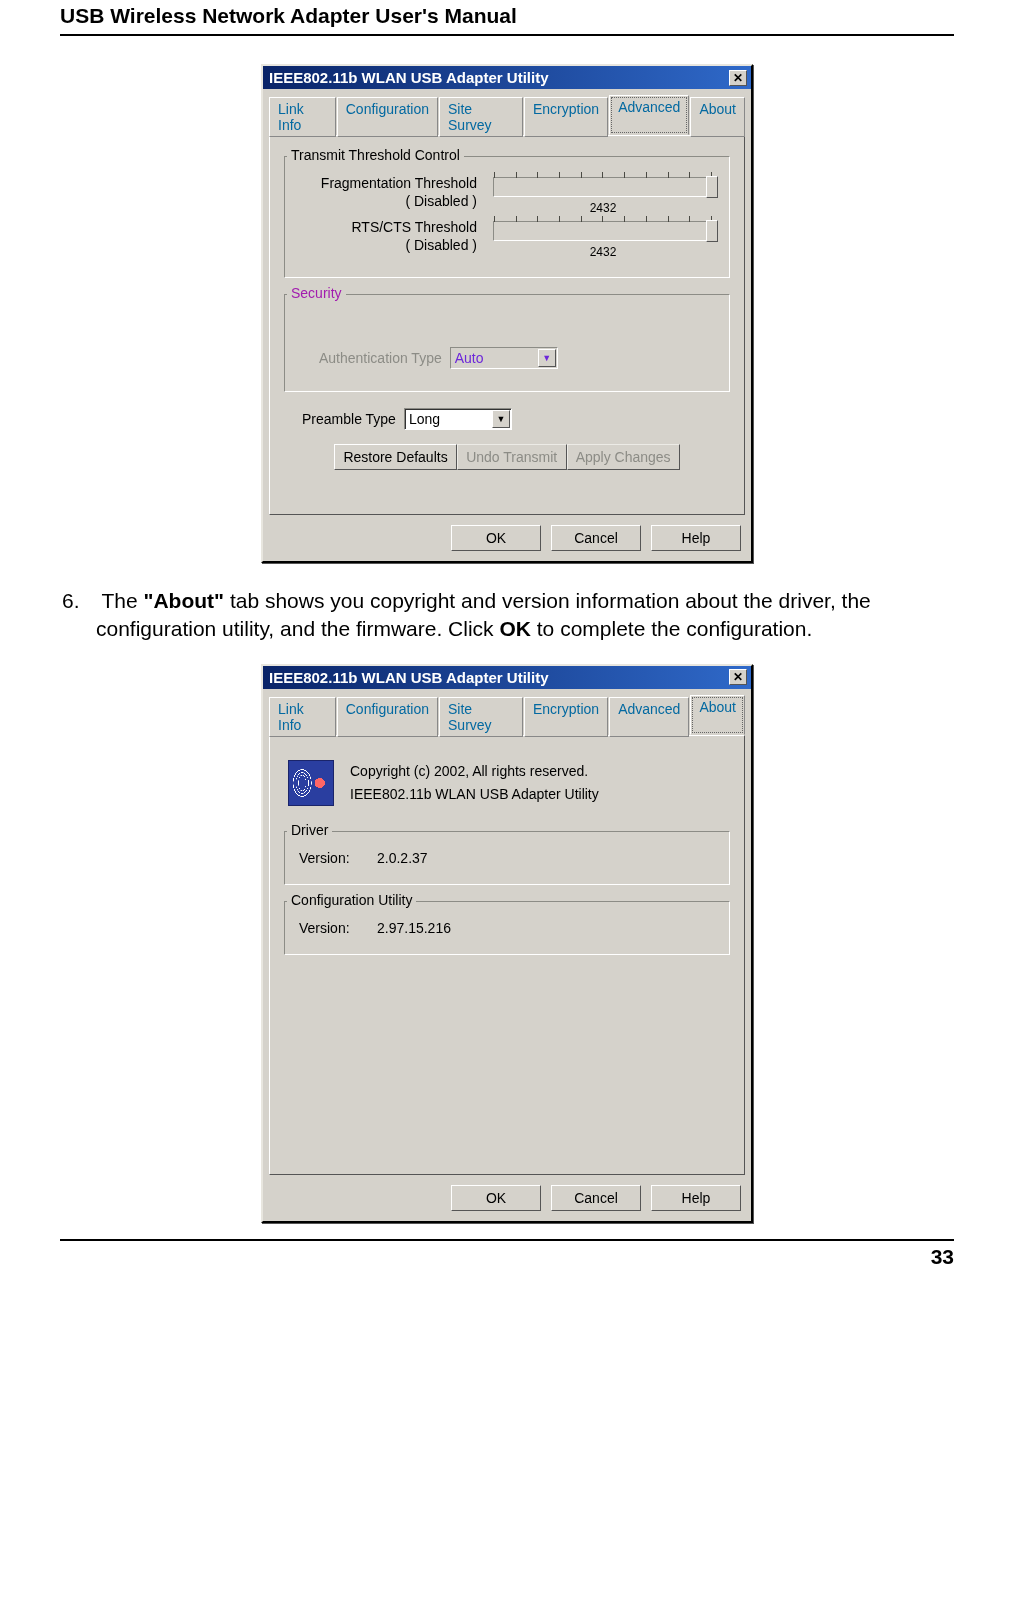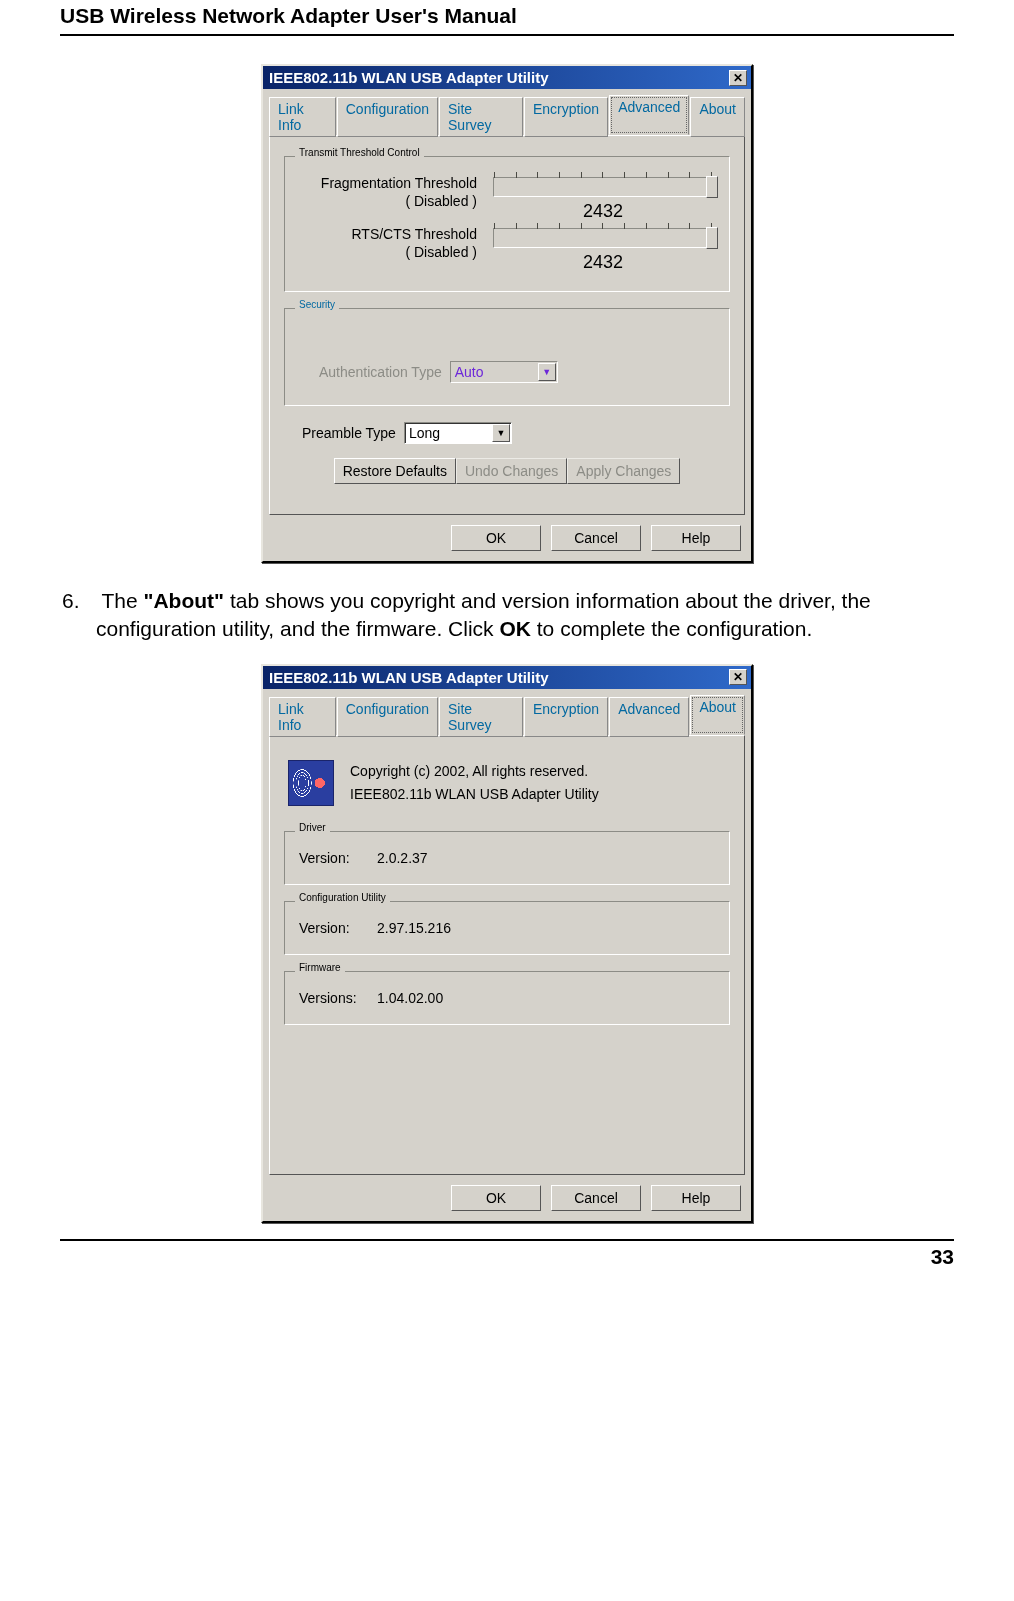--- a/index.html
+++ b/index.html
@@ -143,27 +143,27 @@
   .group {
     border: 1px solid #8c8c86;
     border-right-color:#fff; border-bottom-color:#fff;
     position: relative;
     padding: 18px 10px 14px 14px;
     margin: 6px 2px 16px 2px;
   }
   .group > .legend {
     position: absolute;
     top: -10px;
-    left: 10px;
+    left: 2px;
     background: #d5d2cb;
     padding: 0 4px;
-    font-size: 10px;
+    font-size: 14px;
     color:#000;
   }
-  .legend.disabled { color:#0369a1; }
+  .legend.disabled { color:#a21caf; }
 
   
   .slider-row {
     display: flex;
     align-items: flex-start;
     gap: 10px;
     margin-bottom: 4px;
   }
   .slider-label {
     width: 178px;
@@ -187,21 +187,21 @@
     display:flex; justify-content:space-between;
   }
   .tick { width:1px; height:6px; background:#4a4a44; }
   .thumb {
     position:absolute; top:-2px; right:-6px;
     width:12px; height:22px;
     background:#d5d2cb;
     border:1px solid #555;
     border-top-color:#fff; border-left-color:#fff;
   }
-  .slider-value { text-align:center; font-size:18px; margin-top:4px; }
+  .slider-value { text-align:center; font-size:12px; margin-top:4px; }
 
   
   .field-row { display:flex; align-items:center; gap:8px; margin-top: 12px; }
   .field-row .lbl { width: 178px; text-align:right; }
   .combo {
     display:flex; align-items:center;
     background:#fff;
     border:1px solid #555;
     border-top-color:#8c8c86; border-left-color:#8c8c86;
     border-bottom-color:#fff; border-right-color:#fff;
@@ -334,21 +334,21 @@
       <div class="field-row">
         <span class="lbl" style="width:auto; margin-left:20px;">Preamble Type</span>
         <div class="combo">
           <span class="combo-text">Long</span>
           <span class="combo-btn">▼</span>
         </div>
       </div>
 
       <div class="btn-row">
         <div class="btn" style="min-width:120px;">Restore Defaults</div>
-        <div class="btn disabled" style="min-width:110px;">Undo Changes</div>
+        <div class="btn disabled" style="min-width:110px;">Undo Transmit</div>
         <div class="btn disabled" style="min-width:110px;">Apply Changes</div>
       </div>
     </div>
 
     <div class="dlg-bottom">
       <div class="btn">OK</div>
       <div class="btn">Cancel</div>
       <div class="btn">Help</div>
     </div>
   </div>
@@ -390,27 +390,20 @@
       </div>
 
       <div class="group" style="padding-bottom:18px;">
         <span class="legend">Configuration Utility</span>
         <div class="kv">
           <span class="k">Version:</span>
           <span>2.97.15.216</span>
         </div>
       </div>
 
-      <div class="group" style="padding-bottom:18px;">
-        <span class="legend">Firmware</span>
-        <div class="kv">
-          <span class="k">Versions:</span>
-          <span>1.04.02.00</span>
-        </div>
-      </div>
     </div>
 
     <div class="dlg-bottom">
       <div class="btn">OK</div>
       <div class="btn">Cancel</div>
       <div class="btn">Help</div>
     </div>
   </div>
 
   <hr class="footer-rule">

